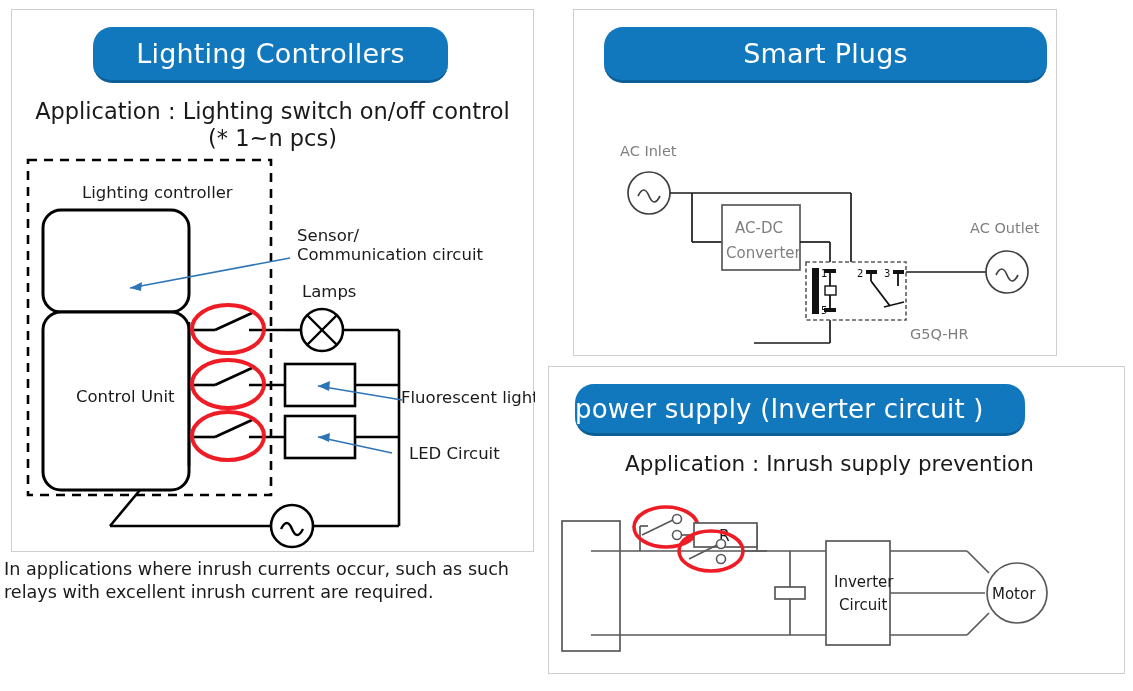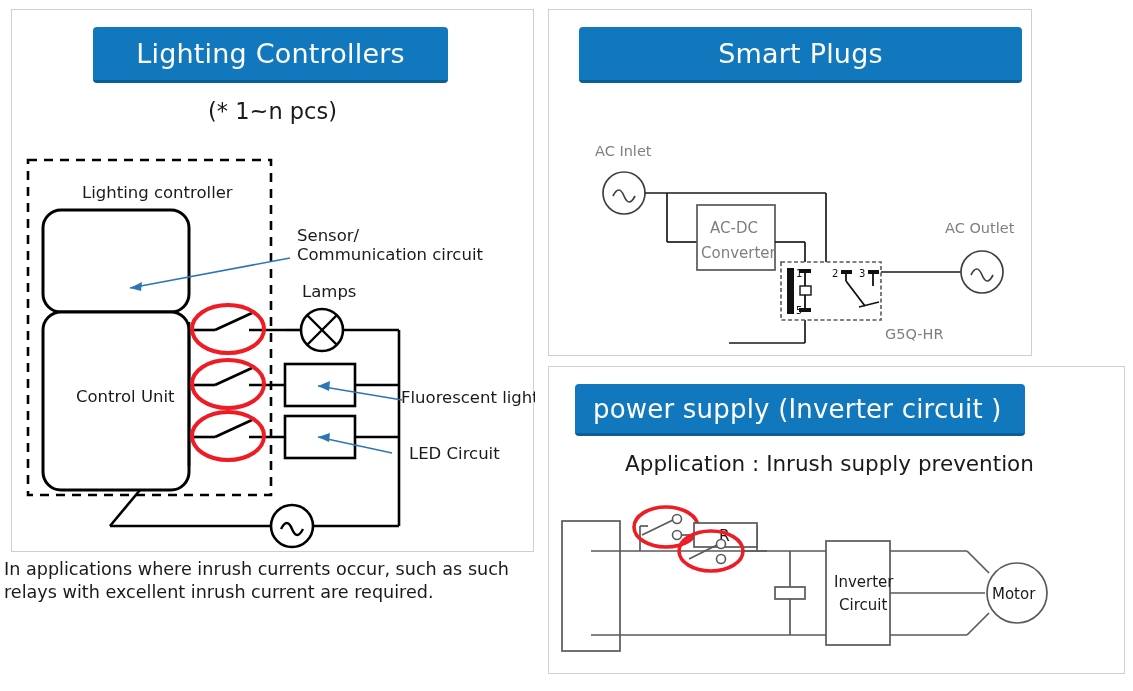--- a/index.html
+++ b/index.html
@@ -13,40 +13,40 @@
     background: #ffffff;
     overflow: hidden;
   }
   .panel {
     position: absolute;
     background: #ffffff;
     border: 1px solid #cfcfcf;
     box-sizing: border-box;
   }
   #panel-lighting { left: 11px;  top: 9px;   width: 523px; height: 543px; }
-  #panel-smart    { left: 548px; top: 9px;   width: 484px; height: 347px; }
+  #panel-smart    { left: 573px; top: 9px;   width: 484px; height: 347px; }
   #panel-inverter { left: 548px; top: 366px; width: 577px; height: 308px; }
 
   .hdr-btn {
     position: absolute;
     background: #1278be;
-    border-radius: 4px;
+    border-radius: 19px;
     border-bottom: 3px solid #0c5e97;
     color: #ffffff;
     display: flex;
     align-items: center;
     justify-content: center;
     box-sizing: border-box;
     font-weight: 400;
     letter-spacing: .2px;
   }
   #hdr-lighting { left: 81px;  top: 17px; width: 355px; height: 56px; font-size: 27px; }
   #hdr-smart    { left: 30px;  top: 17px; width: 443px; height: 56px; font-size: 27px; }
   #hdr-inverter { left: 26px;  top: 17px; width: 450px; height: 52px; font-size: 26px;
-                  justify-content: flex-start; padding-left: 18px; }
+                  justify-content: flex-start; padding-left: 0; }
 
   .app-line {
     position: absolute;
     color: #1a1a1a;
     text-align: center;
     line-height: 1.18;
   }
   #app-lighting { left: 8px;  top: 88px; width: 505px; font-size: 22.5px; }
   #app-smart    { left: 8px;  top: 90px; width: 560px; font-size: 22.5px; }
   #app-inverter { left: 8px;  top: 84px; width: 545px; font-size: 21.5px; }
@@ -67,20 +67,21 @@
 </head>
 <body>
 
 <div id="root">
 
   <div class="panel" id="panel-lighting">
 
     <div class="hdr-btn" id="hdr-lighting">Lighting Controllers</div>
 
     <div class="app-line" id="app-lighting">
+      <div>Application : Lighting switch on/off control</div>
       <div>(* 1~n pcs)</div>
     </div>
 
     <div class="svgwrap" style="left:0px; top:136px;">
       <svg width="523" height="410" viewBox="0 0 523 410">
 
         <rect x="16" y="14" width="243" height="335" fill="none" stroke="#000" stroke-width="2.6" stroke-dasharray="9,7"></rect>
         <text x="70" y="52" font-size="16.5" fill="#1a1a1a">Lighting controller</text>
 
         <rect x="31" y="64" width="146" height="102" rx="18" ry="18" fill="#fff" stroke="#000" stroke-width="3"></rect>

